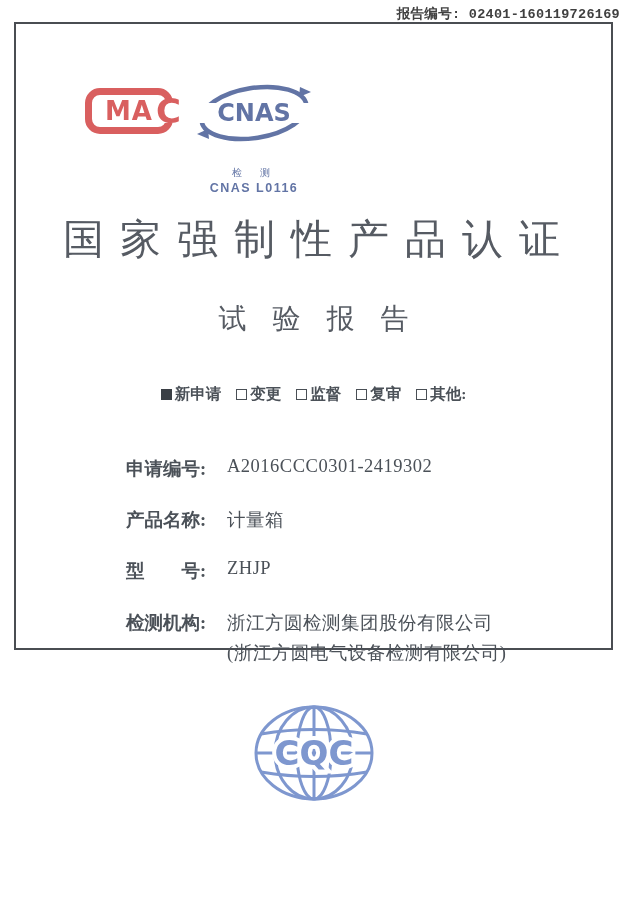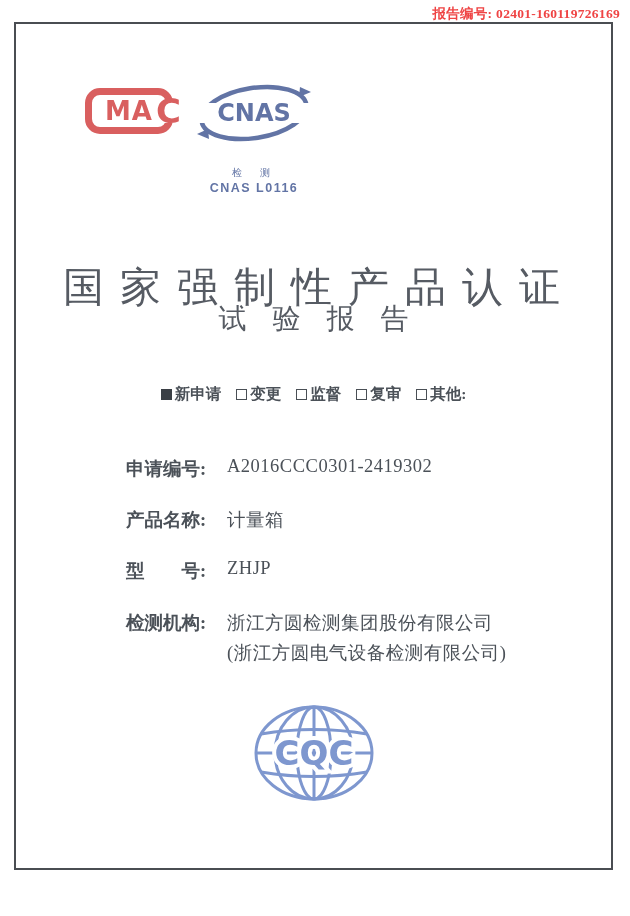--- a/index.html
+++ b/index.html
@@ -9,25 +9,25 @@
     --text-dark:#4b5158;
     --frame-gray:#4a4d52;
   }
   *{margin:0;padding:0;box-sizing:border-box;}
   html,body{width:630px;height:916px;background:#ffffff;overflow:hidden;
     font-family:"Liberation Serif","DejaVu Serif",serif;color:var(--text-dark);}
   .canvas{position:relative;width:630px;height:916px;background:#fff;}
 
   
   .report-line{position:absolute;top:5px;right:10px;font-size:13.5px;
-    font-family:Liberation Serif, serif;font-weight:600;
-    color:#ef4444;letter-spacing:.3px;}
+    font-family:Liberation Mono, monospace;font-weight:600;
+    color:#404040;letter-spacing:.3px;}
 
   
-  .frame{position:absolute;left:14px;top:22px;width:599px;height:848px;
+  .frame{position:absolute;left:14px;top:22px;width:599px;height:628px;
     border:2px solid var(--frame-gray);background:#fff;}
 
   
   .cma-wrap{position:absolute;left:48px;top:64px;width:130px;text-align:center;}
   .cma-box{width:88px;height:46px;border:7px solid var(--cma-red);border-radius:15px;
     position:relative;display:flex;align-items:center;justify-content:center;margin:0 auto;}
   .cma-ma{font-family:"DejaVu Sans","Liberation Sans",sans-serif;font-weight:bold;
     font-size:26px;color:var(--cma-red);letter-spacing:1px;line-height:1;}
   .cma-c{position:absolute;right:-15px;top:50%;transform:translateY(-50%);
     font-family:"DejaVu Sans","Liberation Sans",sans-serif;font-weight:bold;
@@ -38,21 +38,21 @@
   
   .cnas-wrap{position:absolute;left:178px;top:58px;width:120px;text-align:center;}
   .cnas-sub1{font-size:10px;color:var(--cnas-blue);letter-spacing:6px;margin-top:18px;
     font-family:Liberation Mono, monospace;}
   .cnas-sub2{font-size:12.5px;color:var(--cnas-blue);letter-spacing:1.5px;
     font-family:"Liberation Sans","DejaVu Sans",sans-serif;font-weight:600;margin-top:1px;}
   .cnas-text{font-family:"DejaVu Sans","Liberation Sans",sans-serif;font-weight:bold;}
 
   
   .doc-title{position:absolute;left:0;top:188px;width:100%;text-align:center;
-    font-size:41px;color:#565b63;letter-spacing:16px;padding-left:12px;margin-top:48px;}
+    font-size:41px;color:#565b63;letter-spacing:16px;padding-left:12px;}
   .doc-subtitle{position:absolute;left:0;top:276px;width:100%;text-align:center;
     font-size:28px;color:#565b63;letter-spacing:26px;padding-left:26px;}
 
   
   .cb-row{position:absolute;left:0;top:360px;width:100%;display:flex;
     justify-content:center;gap:15px;font-size:15.5px;color:var(--text-dark);font-weight:600;}
   .cb{display:flex;align-items:center;gap:3px;}
   .box{display:inline-block;width:11px;height:11px;border:1.5px solid #4a4f55;background:#fff;}
   .box.filled{background:#3a3f45;border-color:#3a3f45;}
 

